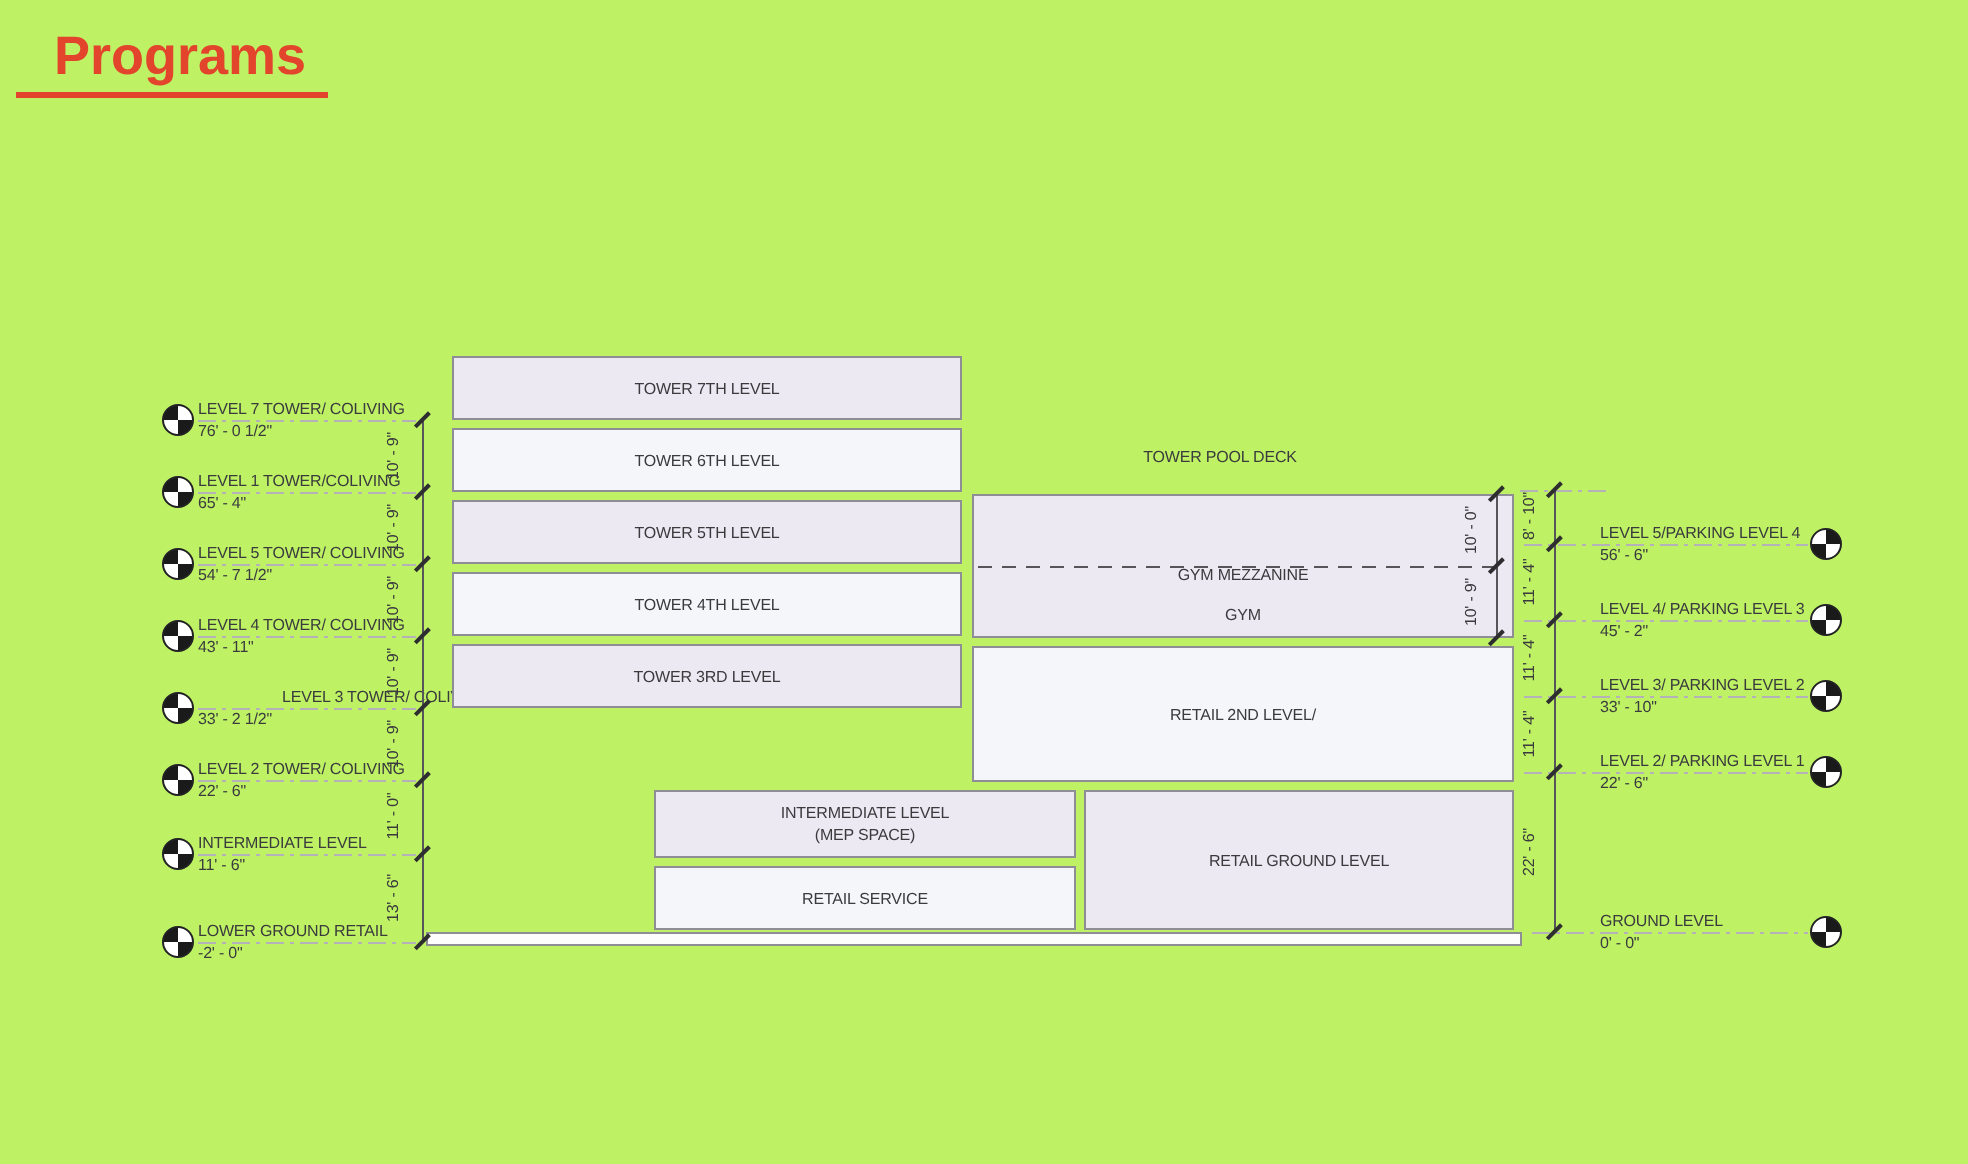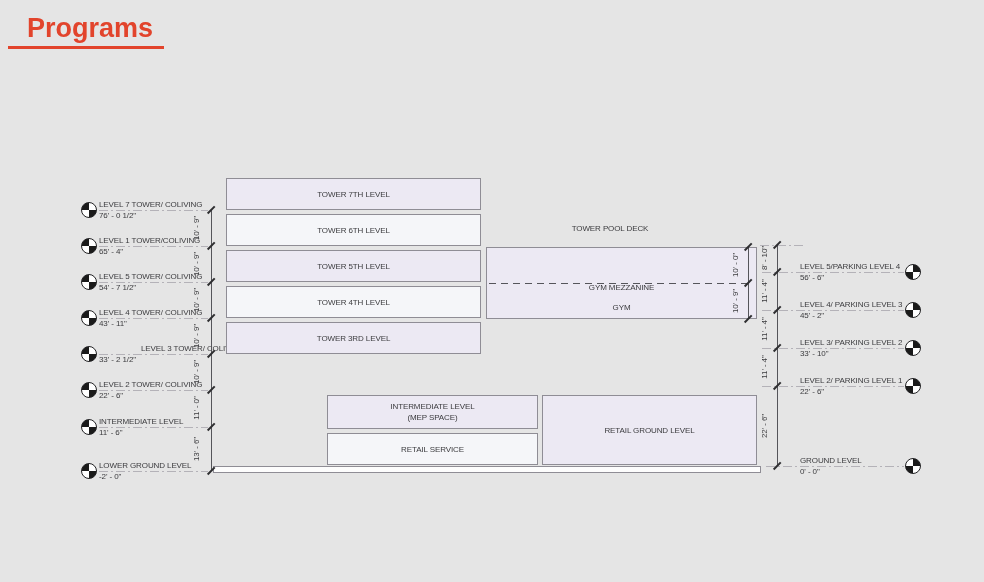--- a/index.html
+++ b/index.html
@@ -1,16 +1,16 @@
 <!DOCTYPE html>
 <html><head>
 <meta charset="utf-8">
 <style>
   html,body{margin:0;padding:0;background:#ffffff;}
-  #stage{position:relative;width:984px;height:582px;background:#e5e5e5;overflow:hidden;
+  #stage{position:relative;width:984px;height:582px;background:#bef264;overflow:hidden;
          font-family:"Liberation Sans", sans-serif;color:#3b3b3e;}
   .title{position:absolute;left:27px;top:13px;font-size:27px;font-weight:bold;color:#e2442c;letter-spacing:0;}
   .title-rule{position:absolute;left:8px;top:46px;width:156px;height:3px;background:#e2442c;}
   .box{position:absolute;border:1px solid #8f8d95;box-sizing:border-box;display:flex;align-items:center;justify-content:center;
        font-size:8px;letter-spacing:-0.1px;color:#3b3b3e;text-align:center;}
   .fill-a{background:#ece9f3;}
   .fill-b{background:#f5f6f9;}
   .dash{position:absolute;height:1px;background:repeating-linear-gradient(90deg,#b4b2b8 0 9px,transparent 9px 12px,#b4b2b8 12px 14px,transparent 14px 17px);}
   .dashed-div{position:absolute;height:1px;background:repeating-linear-gradient(90deg,#55555a 0 7px,transparent 7px 12px);}
   .vline{position:absolute;width:1px;background:#55555a;}
@@ -63,21 +63,21 @@
   <div class="lvl-name" style="left:99px;top:380px;">LEVEL 2 TOWER/ COLIVING</div>
   <div class="dash" style="left:99px;top:390px;width:109px;"></div>
   <div class="lvl-elev" style="left:99px;top:391px;">22' - 6"</div>
 
   <div class="head head-l" style="left:81px;top:419px;"></div>
   <div class="lvl-name" style="left:99px;top:417px;">INTERMEDIATE LEVEL</div>
   <div class="dash" style="left:99px;top:427px;width:109px;"></div>
   <div class="lvl-elev" style="left:99px;top:428px;">11' - 6"</div>
 
   <div class="head head-l" style="left:81px;top:463px;"></div>
-  <div class="lvl-name" style="left:99px;top:461px;">LOWER GROUND LEVEL</div>
+  <div class="lvl-name" style="left:99px;top:461px;">LOWER GROUND RETAIL</div>
   <div class="dash" style="left:99px;top:471px;width:109px;"></div>
   <div class="lvl-elev" style="left:99px;top:472px;">-2' - 0"</div>
 
   <div class="dash" style="left:762px;top:272px;width:142px;"></div>
   <div class="lvl-name r" style="left:800px;top:262px;width:104px;">LEVEL 5/PARKING LEVEL 4</div>
   <div class="lvl-elev r" style="left:800px;top:273px;width:94px;">56' - 6"</div>
   <div class="head head-r" style="left:905px;top:264px;"></div>
 
   <div class="dash" style="left:762px;top:310px;width:142px;"></div>
   <div class="lvl-name r" style="left:800px;top:300px;width:104px;">LEVEL 4/ PARKING LEVEL 3</div>
@@ -120,20 +120,23 @@
   <div class="box fill-a" style="left:486px;top:247px;width:271px;height:72px;align-items:stretch;flex-direction:column;justify-content:flex-start;">
     <div style="height:35px;display:flex;align-items:center;justify-content:center;margin-top:29px;">
       <span>GYM MEZZANINE</span>
       </div>
     <div class="dashed-div" style="left:2px;top:35px;width:258px;"></div>
     <div style="height:35px;display:flex;align-items:center;justify-content:center;">
       <span>GYM</span>
       </div>
   </div>
 
+  <div class="box fill-b" style="left:486px;top:323px;width:271px;height:68px;">
+    <span>RETAIL 2ND LEVEL/</span>
+    </div>
 
   <div class="box fill-a" style="left:327px;top:395px;width:211px;height:34px;flex-direction:column;line-height:11px;">
     <span>INTERMEDIATE LEVEL</span>
     <span>(MEP SPACE)</span>
     </div>
 
   <div class="box fill-b" style="left:327px;top:433px;width:211px;height:32px;">
     <span>RETAIL SERVICE</span>
     </div>
 

